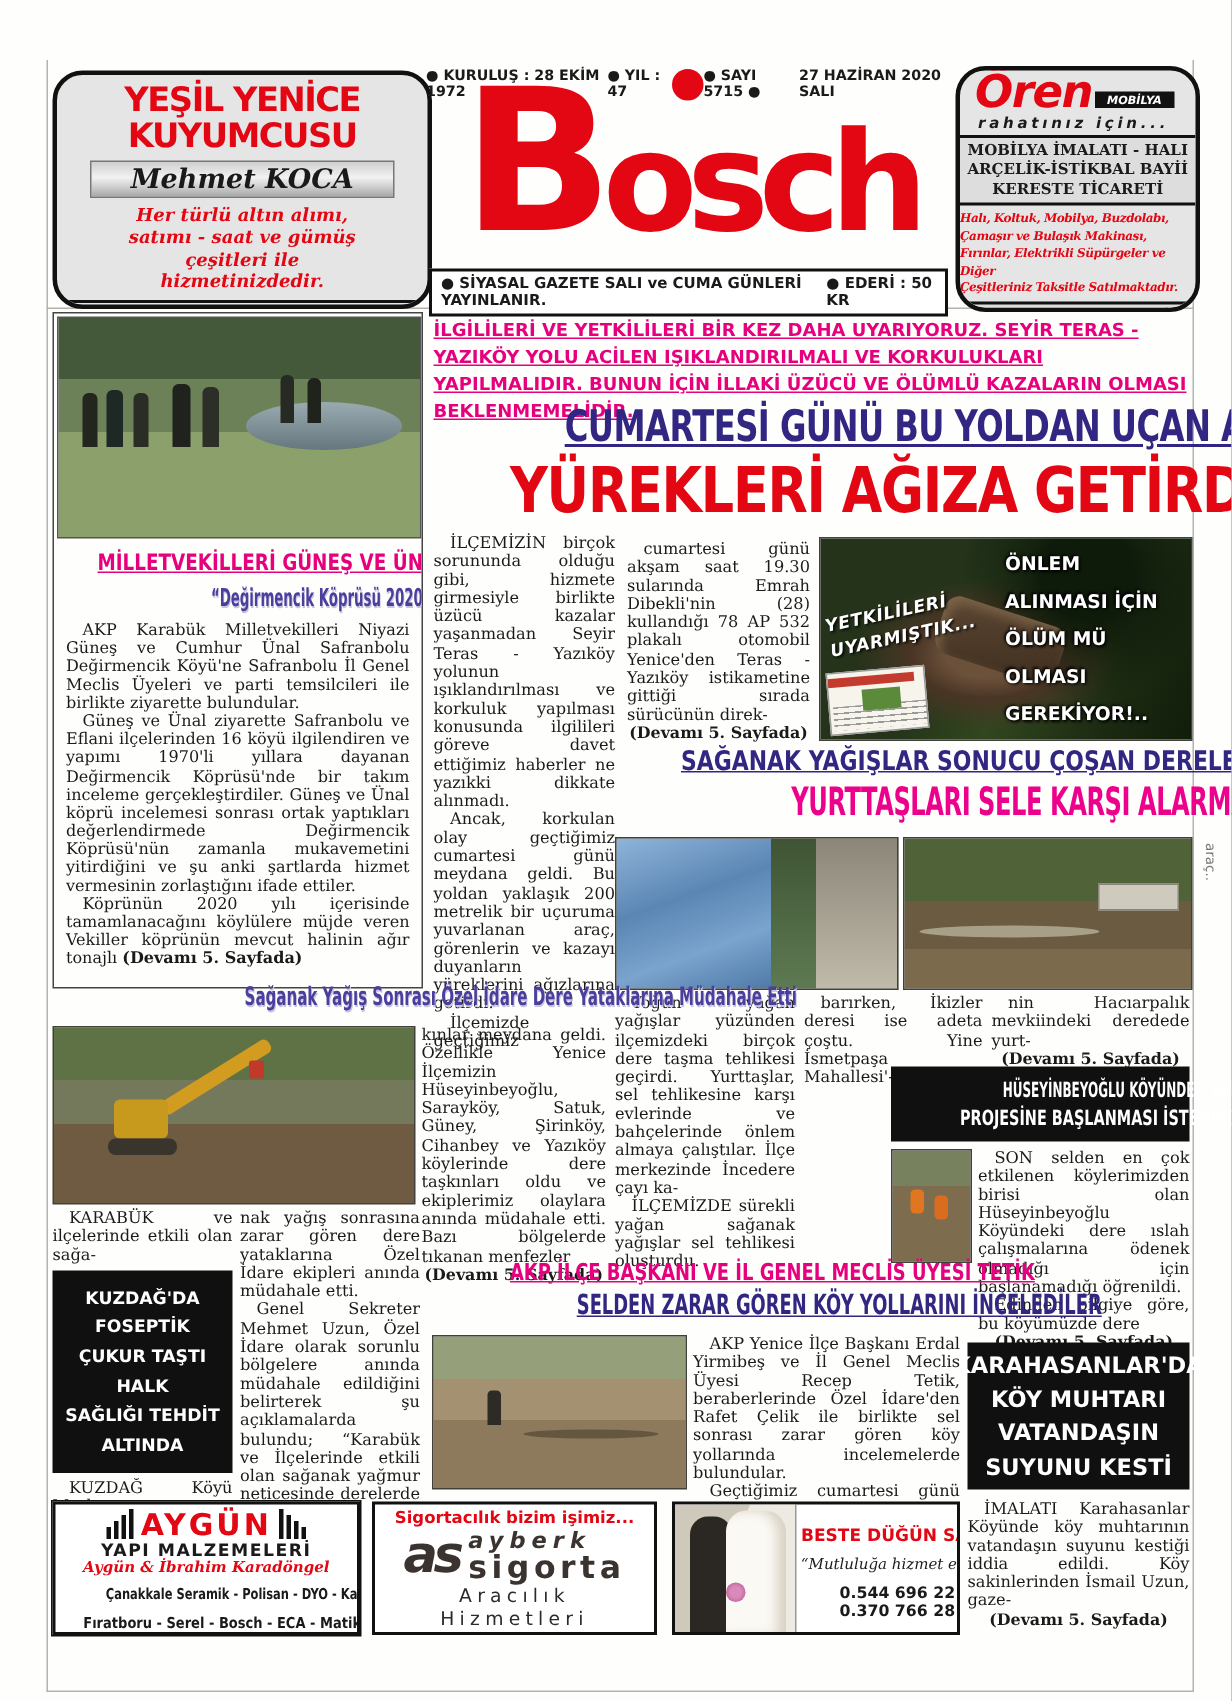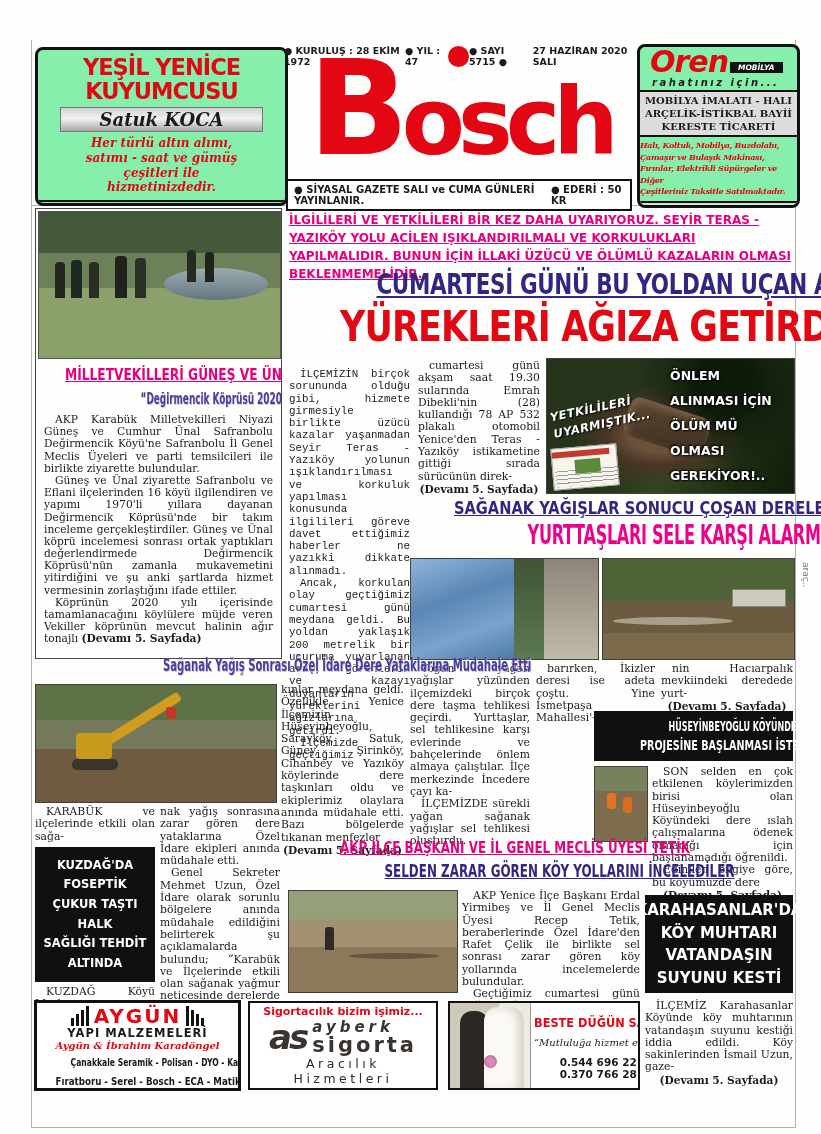--- a/index.html
+++ b/index.html
@@ -15,21 +15,21 @@
   .devami{display:block;font-weight:bold;text-align:center;text-indent:0;font-size:10.6px;}
   .devami-inline{font-weight:bold;}
   
   .fitwrap{text-align:center;overflow:visible;}
   .fit{display:inline-block;white-space:nowrap;transform-origin:center center;}
   
   .photo{position:absolute;border:1px solid #41413c;overflow:hidden;}
   .blackbox{position:absolute;background:#101010;color:#fff;font-family:"DejaVu Sans",sans-serif;
             font-weight:bold;text-align:center;}
   
-  .adbox{position:absolute;border:3px solid #111;border-radius:8px;background:#86efac;overflow:hidden;}
+  .adbox{position:absolute;border:3px solid #111;border-radius:20px;background:#e5e5e5;overflow:hidden;}
   .kyu-title{color:#e30613;font-family:"DejaVu Sans",sans-serif;font-weight:bold;font-size:22.5px;
              line-height:1.05;text-align:center;margin-top:6px;letter-spacing:-1px;}
   .kyu-owner{margin:4px 22px;border:1px solid #777;background:linear-gradient(180deg,#cfcfcf,#f2f2f2 45%,#a8a8a8);
              font-style:italic;font-weight:bold;font-size:18px;text-align:center;padding:1px 0;}
   .kyu-desc{color:#e30613;font-style:italic;font-weight:bold;font-size:12px;line-height:1.22;text-align:center;margin-top:3px;}
   .kyu-contact{border-top:2px solid #111;margin-top:5px;padding:2px 4px 3px;font-weight:bold;font-size:11.5px;line-height:1.25;}
   .oren-logo{color:#e30613;font-style:italic;font-weight:bold;font-size:30px;line-height:1;letter-spacing:-1px;
              font-family:"DejaVu Sans",sans-serif;padding:4px 0 0 10px;}
   .oren-tag{display:inline-block;background:#111;color:#fff;font-style:italic;font-weight:bold;font-size:7.5px;
             padding:1px 8px;margin-left:2px;vertical-align:middle;font-family:"DejaVu Sans",sans-serif;}
@@ -91,21 +91,21 @@
 <div class="page">
 
   <div class="rule" style="left:31px;top:40px;width:1px;height:1088px;"></div>
   <div class="rule" style="left:795px;top:40px;width:1px;height:1088px;"></div>
   <div class="rule" style="left:31px;top:1127px;width:765px;height:1px;"></div>
   <div class="rule" style="left:31px;top:205px;width:765px;height:1px;"></div>
 
   <div class="adbox" style="left:35px;top:47px;width:247px;height:153px;">
     <div class="kyu-title pre">YEŞİL YENİCE
 KUYUMCUSU</div>
-    <div class="kyu-owner">Satuk KOCA</div>
+    <div class="kyu-owner">Mehmet KOCA</div>
     <div class="kyu-desc pre">Her türlü altın alımı,
 satımı - saat ve gümüş
 çeşitleri ile
 hizmetinizdedir.</div>
     <div class="kyu-contact">
       <div style="text-align:center;">Menderes Cad. YENİCE</div>
 
     </div>
   </div>
 
@@ -168,21 +168,21 @@
     </div>
   </div>
 
   <div class="abs sans h-kicker und" style="left:289px;top:211px;width:504px;font-weight:bold;font-size:12px;line-height:1.5;">İLGİLİLERİ VE YETKİLİLERİ BİR KEZ DAHA UYARIYORUZ. SEYİR TERAS - YAZIKÖY YOLU ACİLEN IŞIKLANDIRILMALI VE KORKULUKLARI YAPILMALIDIR. BUNUN İÇİN İLLAKİ ÜZÜCÜ VE ÖLÜMLÜ KAZALARIN OLMASI BEKLENMEMELİDİR.</div>
   <div class="abs fitwrap" style="left:289px;top:267px;width:504px;">
     <span class="fit sans h-purple und" style="font-weight: bold; font-size: 29px; letter-spacing: -0.5px; transform: scaleX(0.741507);">CUMARTESİ GÜNÜ BU YOLDAN UÇAN ARAÇ</span>
   </div>
   <div class="abs fitwrap" style="left:289px;top:302px;width:504px;">
     <span class="fit sans h-red" style="font-weight: bold; font-size: 42px; letter-spacing: -1px; transform: scaleX(0.831126);">YÜREKLERİ AĞIZA GETİRDİ</span>
   </div>
-  <div class="abs bodytxt" style="left:289px;top:368px;width:121px;font-family:Liberation Mono, monospace;">
+  <div class="abs bodytxt" style="left:289px;top:356px;width:121px;">
     <p>İLÇEMİZİN birçok sorununda olduğu gibi, hizmete girmesiyle birlikte üzücü kazalar yaşanmadan Seyir Teras - Yazıköy yolunun ışıklandırılması ve korkuluk yapılması konusunda ilgilileri göreve davet ettiğimiz haberler ne yazıkki dikkate alınmadı.</p>
     <p>Ancak, korkulan olay geçtiğimiz cumartesi günü meydana geldi. Bu yoldan yaklaşık 200 metrelik bir uçuruma yuvarlanan araç, görenlerin ve kazayı duyanların yüreklerini ağızlarına getirdi.</p>
     <p>İlçemizde geçtiğimiz</p>
   </div>
   <div class="abs bodytxt" style="left:418px;top:360px;width:122px;">
     <p>cumartesi günü akşam saat 19.30 sularında Emrah Dibekli'nin (28) kullandığı 78 AP 532 plakalı otomobil Yenice'den Teras - Yazıköy istikametine gittiği sırada sürücünün direk-</p>
     <span class="devami">(Devamı 5. Sayfada)</span>
   </div>
   <div class="photo" style="left:546px;top:358px;width:247px;height:134px;
        background:radial-gradient(circle at 72% 18%,#0e1a0a 0 14%,rgba(0,0,0,0) 40%),
@@ -243,21 +243,21 @@
     <p>Edinilen bilgiye göre, bu köyümüzde dere</p>
     <span class="devami">(Devamı 5. Sayfada)</span>
   </div>
 
   <div class="blackbox pre" style="left:645px;top:895px;width:148px;height:98px;font-size:15px;line-height:1.5;
        display:flex;align-items:center;justify-content:center;box-sizing:border-box;padding:4px;">KARAHASANLAR'DA
 KÖY MUHTARI
 VATANDAŞIN
 SUYUNU KESTİ</div>
   <div class="abs bodytxt" style="left:645px;top:1000px;width:148px;">
-    <p>İLÇEMİZ Karahasanlar Köyünde köy muhtarının vatandaşın suyunu kestiği iddia edildi. Köy sakinlerinden İsmail Uzun, gaze-</p>
+    <p>İMALATI Karahasanlar Köyünde köy muhtarının vatandaşın suyunu kestiği iddia edildi. Köy sakinlerinden İsmail Uzun, gaze-</p>
     <span class="devami">(Devamı 5. Sayfada)</span>
   </div>
 
   <div class="abs fitwrap" style="left:35px;top:655px;width:370px;">
     <span class="fit sans" style="font-weight: bold; font-size: 17px; color: rgb(75, 63, 158); text-shadow: rgb(201, 197, 221) 1px 1px 0px; transform: scaleX(0.589744);">Sağanak Yağış Sonrası Özel İdare Dere Yataklarına Müdahale Etti</span>
   </div>
   <div class="photo" style="left:35px;top:684px;width:240px;height:117px;
        background:linear-gradient(180deg,#5e7246 0 30%,#75795c 30% 55%,#6e5b41 55% 100%);">
     <div style="position:absolute;left:66px;top:28px;width:84px;height:10px;background:#d19c20;transform:rotate(-32deg);border-radius:4px;"></div>
     <div style="position:absolute;left:40px;top:48px;width:36px;height:26px;background:#c79a1e;border-radius:4px;"></div>

